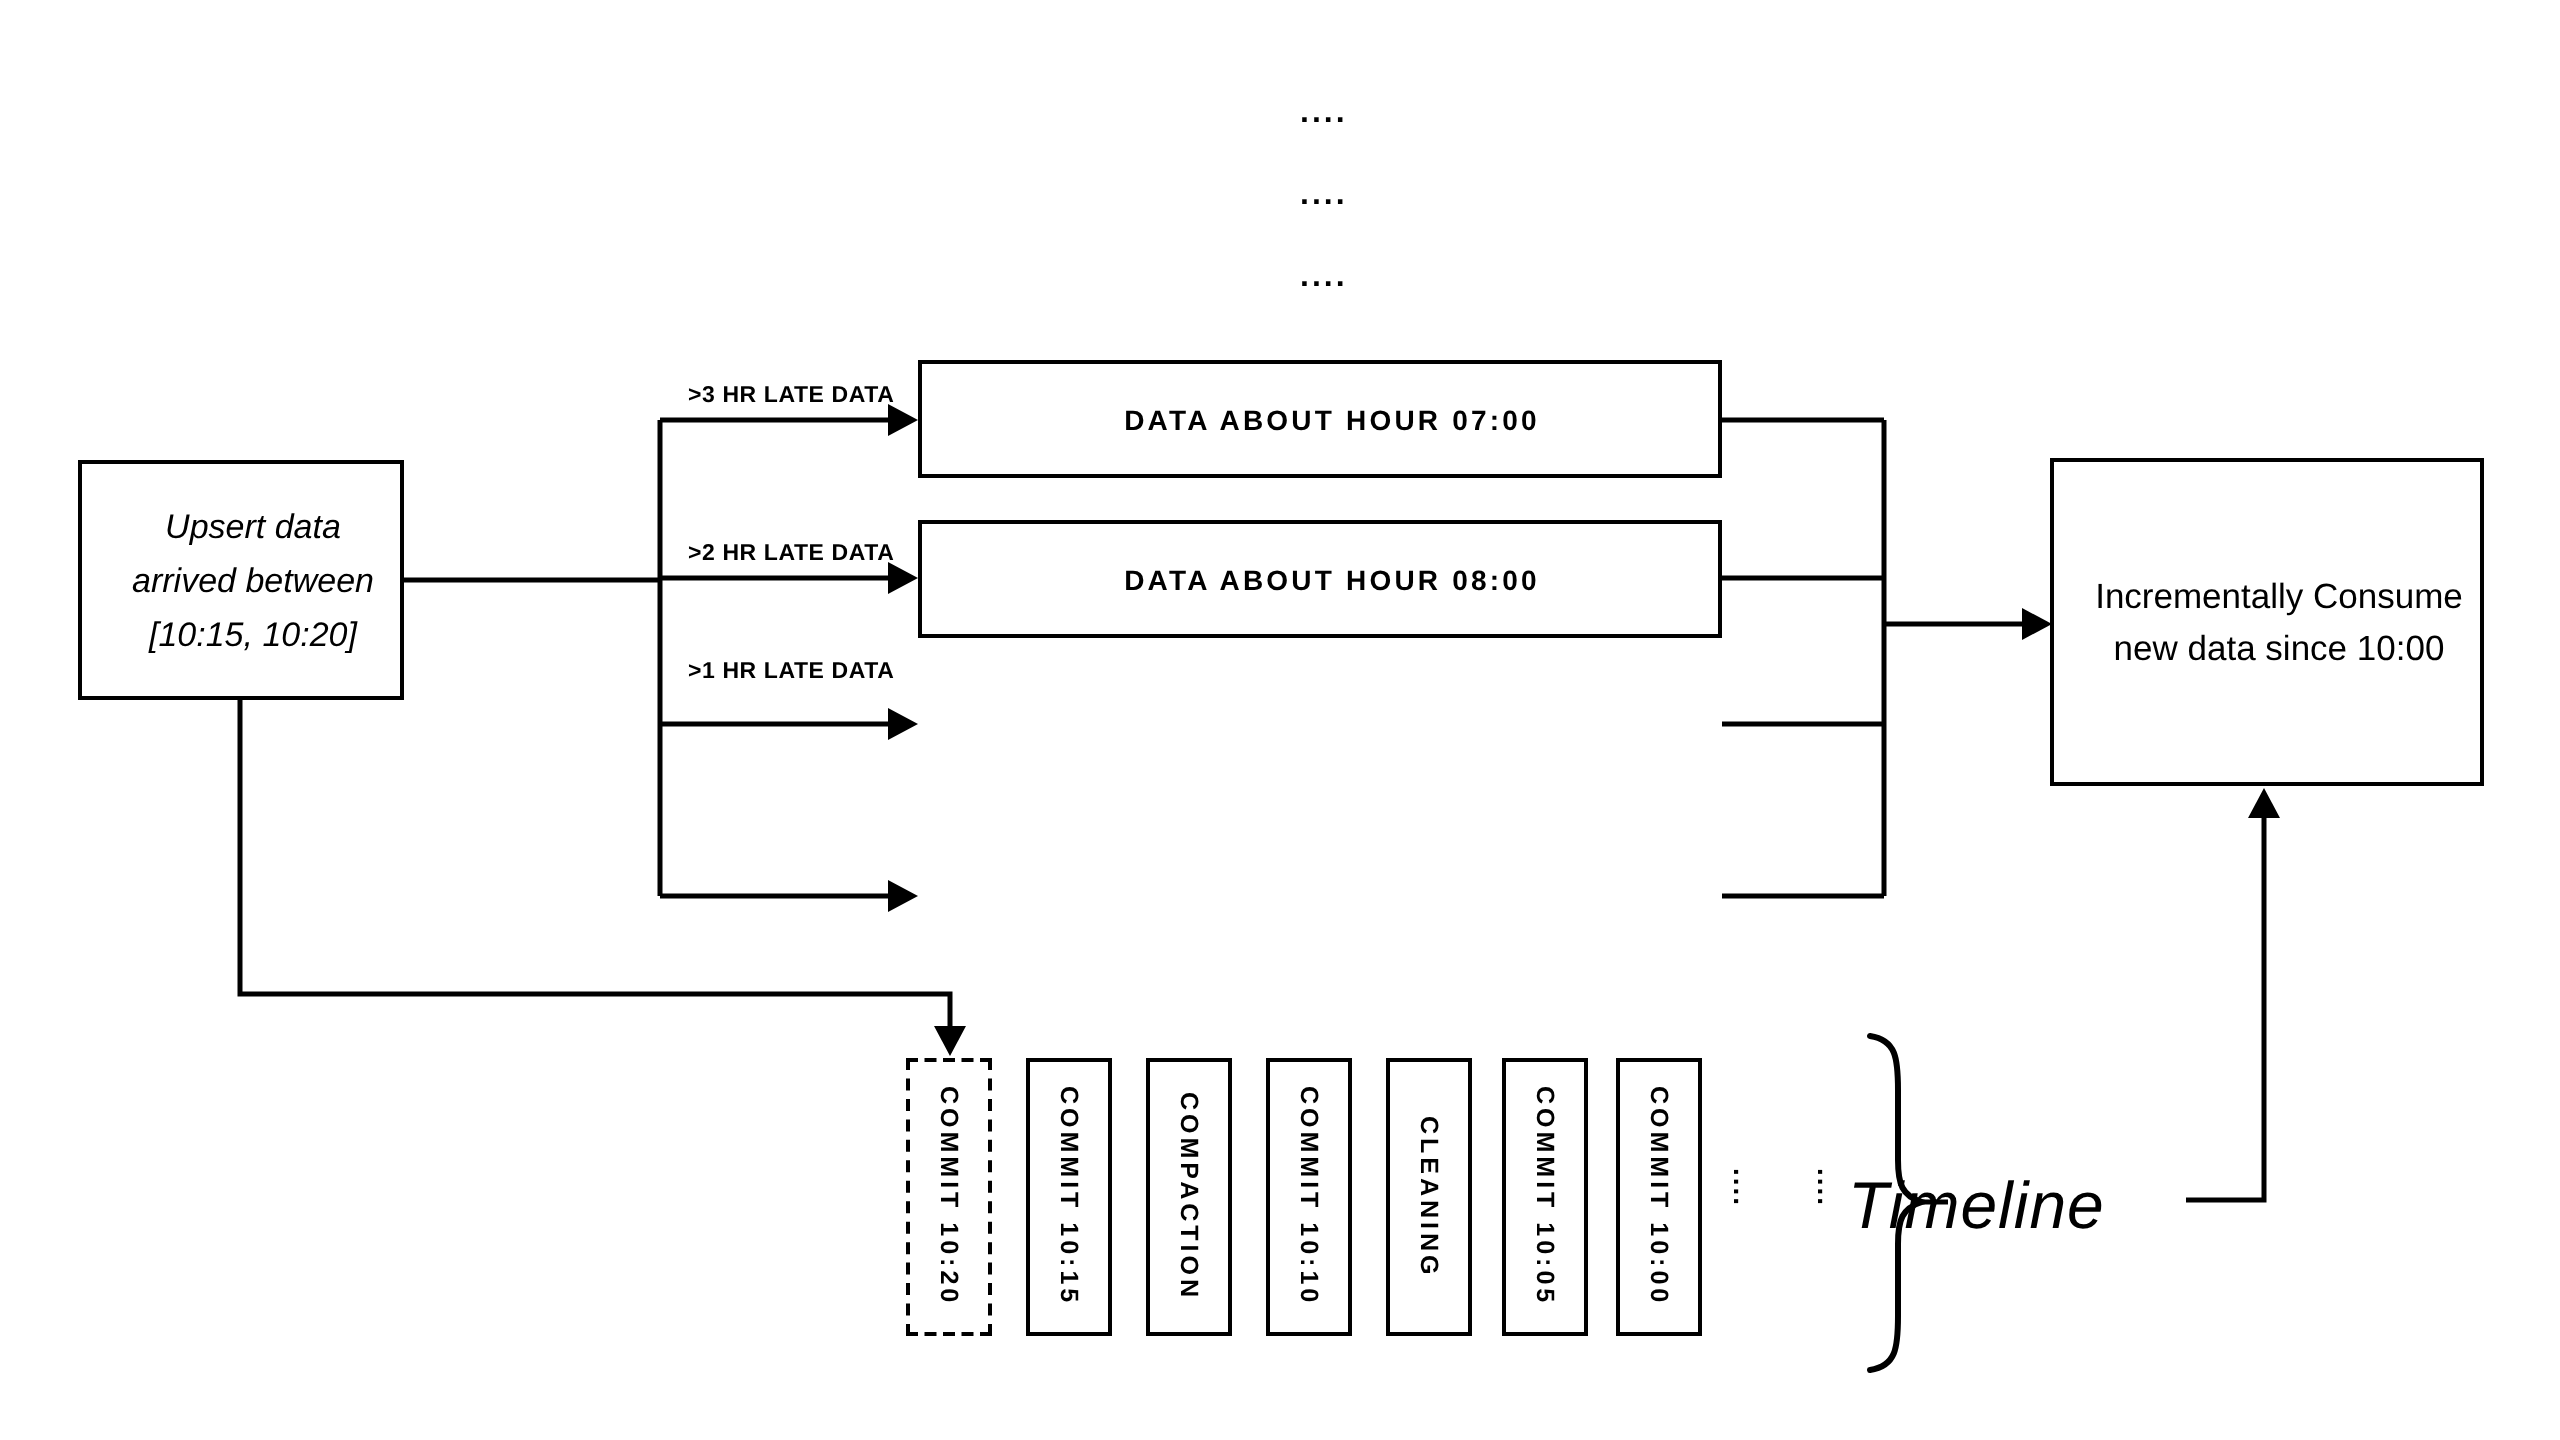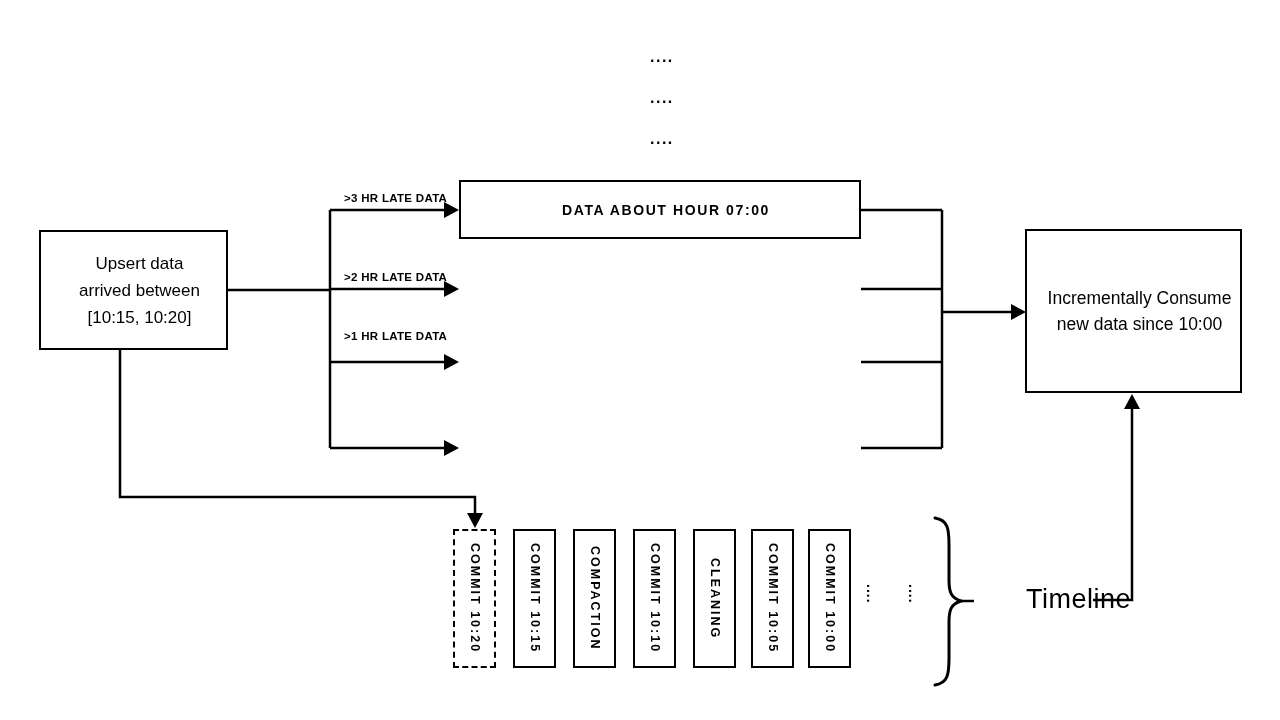--- a/index.html
+++ b/index.html
@@ -30,22 +30,22 @@
     background: #fff;
     display: flex;
     flex-direction: column;
     align-items: center;
     justify-content: center;
     text-align: center;
     padding-left: 12px;
   }
 
   #upsert-box {
-    left: 39px; top: 230px; width: 189px; height: 120px;
-    font-size: 17px; line-height: 27px;
+    left: 39px; top: 230px; width: 163px; height: 120px;
+    font-size: 17px; line-height: 27px; font-style: italic;
   }
 
   #consume-box {
     left: 1025px; top: 229px; width: 217px; height: 164px;
     font-size: 17.5px; line-height: 26px; justify-content: center;
   }
 
   .hour-box {
     left: 459px; width: 402px; height: 59px;
   }
@@ -90,24 +90,25 @@
     position: absolute;
     top: 584px;
     writing-mode: vertical-rl;
     font-weight: 900;
     font-size: 14px;
     letter-spacing: 1px;
   }
 
   #timeline-label {
     position: absolute;
-    left: 1026px;
+    left: 924px;
     top: 584px;
-    font-size: 27px;
+    font-size: 33px;
     letter-spacing: 0.5px;
+    font-style: italic;
   }
 </style>
 </head>
 <body>
 
 <div id="canvas">
 
   <svg id="connector-svg" width="1280" height="720" viewBox="0 0 1280 720">
     <g stroke="#000000" stroke-width="2.5" fill="none">
       <path d="M202 290 H330"></path>
@@ -148,20 +149,23 @@
     <div>[10:15, 10:20]</div>
   </div>
 
   <div class="arrow-label" style="top:192px">&gt;3 HR LATE DATA</div>
   <div class="arrow-label" style="top:271px">&gt;2 HR LATE DATA</div>
   <div class="arrow-label" style="top:330px">&gt;1 HR LATE DATA</div>
 
   <div class="box hour-box" style="top:180px">
     <span class="hour-label">DATA ABOUT HOUR 07:00</span>
   </div>
+  <div class="box hour-box" style="top:260px">
+    <span class="hour-label">DATA ABOUT HOUR 08:00</span>
+  </div>
 
   <div class="box" id="consume-box">
     <div>Incrementally Consume</div>
     <div>new data since 10:00</div>
   </div>
 
   <div class="timeline-box dashed" style="left:453px">
     <span class="vtext">COMMIT 10:20</span>
   </div>
   <div class="timeline-box" style="left:513px">

